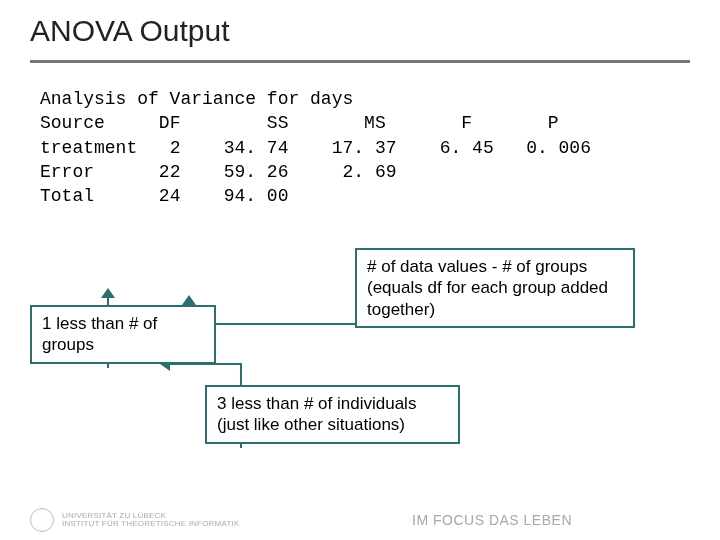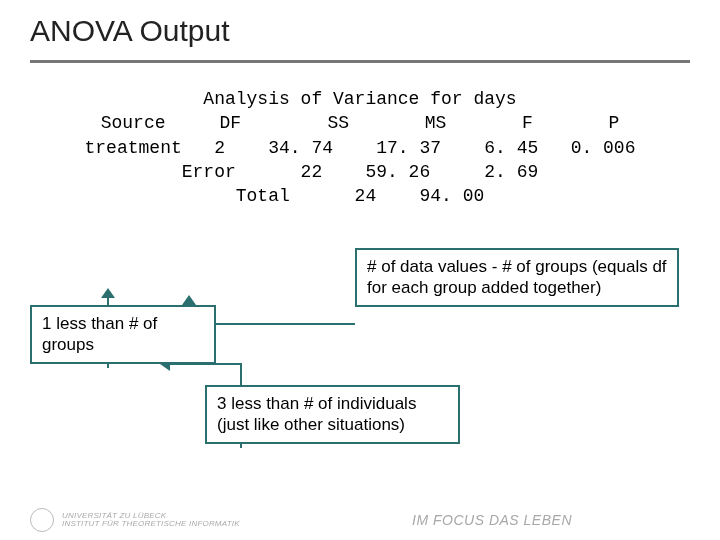--- a/index.html
+++ b/index.html
@@ -8,33 +8,32 @@
   .title-block { padding: 14px 30px 6px 30px; }
   .title { font-size: 30px; font-weight: 400; color: #222; }
   .rule { height: 3px; background: #777; margin: 6px 30px 0 30px; }
   .content { position: relative; padding: 24px 40px 0 40px; }
   pre.output {
     font-family: "Courier New", Courier, monospace;
     font-size: 18px;
     line-height: 1.35;
     white-space: pre;
     color: #000;
-    text-align: center;
   }
   .callout {
     position: absolute;
     border: 2.5px solid #2b6f6f;
     background: #fff;
     padding: 6px 10px;
     font-size: 17px;
     line-height: 1.25;
     color: #000;
   }
   .callout-left { left: 30px; top: 305px; width: 186px; }
-  .callout-right { left: 355px; top: 248px; width: 324px; }
+  .callout-right { left: 355px; top: 248px; width: 280px; }
   .callout-bottom { left: 205px; top: 385px; width: 255px; }
   
   .arrow-line { position: absolute; background: #2b6f6f; }
   .arrow-head {
     position: absolute;
     width: 0; height: 0;
     border-style: solid;
   }
   
   .aL-line { left: 107px; top: 233px; width: 2px; height: 72px; }
@@ -46,21 +45,20 @@
   
   .aB-line { left: 240px; top: 300px; width: 2px; height: 85px; }
   .aB-line2{ left: 170px; top: 300px; width: 72px; height: 2px; }
   .aB-head { left: 160px; top: 294px; border-width: 7px 10px 7px 0; border-color: transparent #2b6f6f transparent transparent; }
   .footer {
     position: absolute;
     left: 0; bottom: 0; width: 602px; height: 40px;
     display: flex; align-items: center; justify-content: space-between;
     padding: 0 30px;
     color: #999;
-    font-style: italic;
   }
   .footer-left { display: flex; align-items: center; gap: 8px; }
   .seal {
     width: 24px; height: 24px; border: 1.5px solid #bbb; border-radius: 50%;
     display: inline-block; position: relative;
   }
   .inst { font-size: 8px; letter-spacing: .2px; line-height: 1.05; color: #aaa; }
   .motto { font-size: 14px; letter-spacing: .5px; color: #a8a8a8; }
 </style>
 </head>

